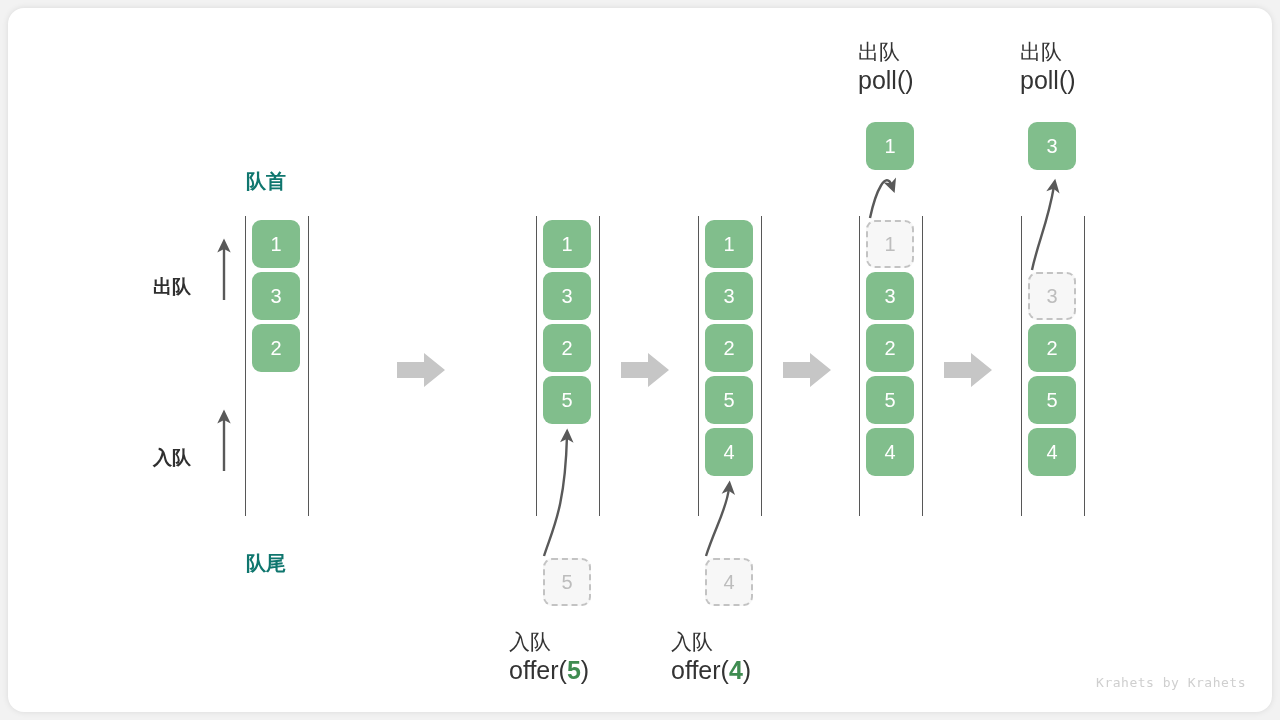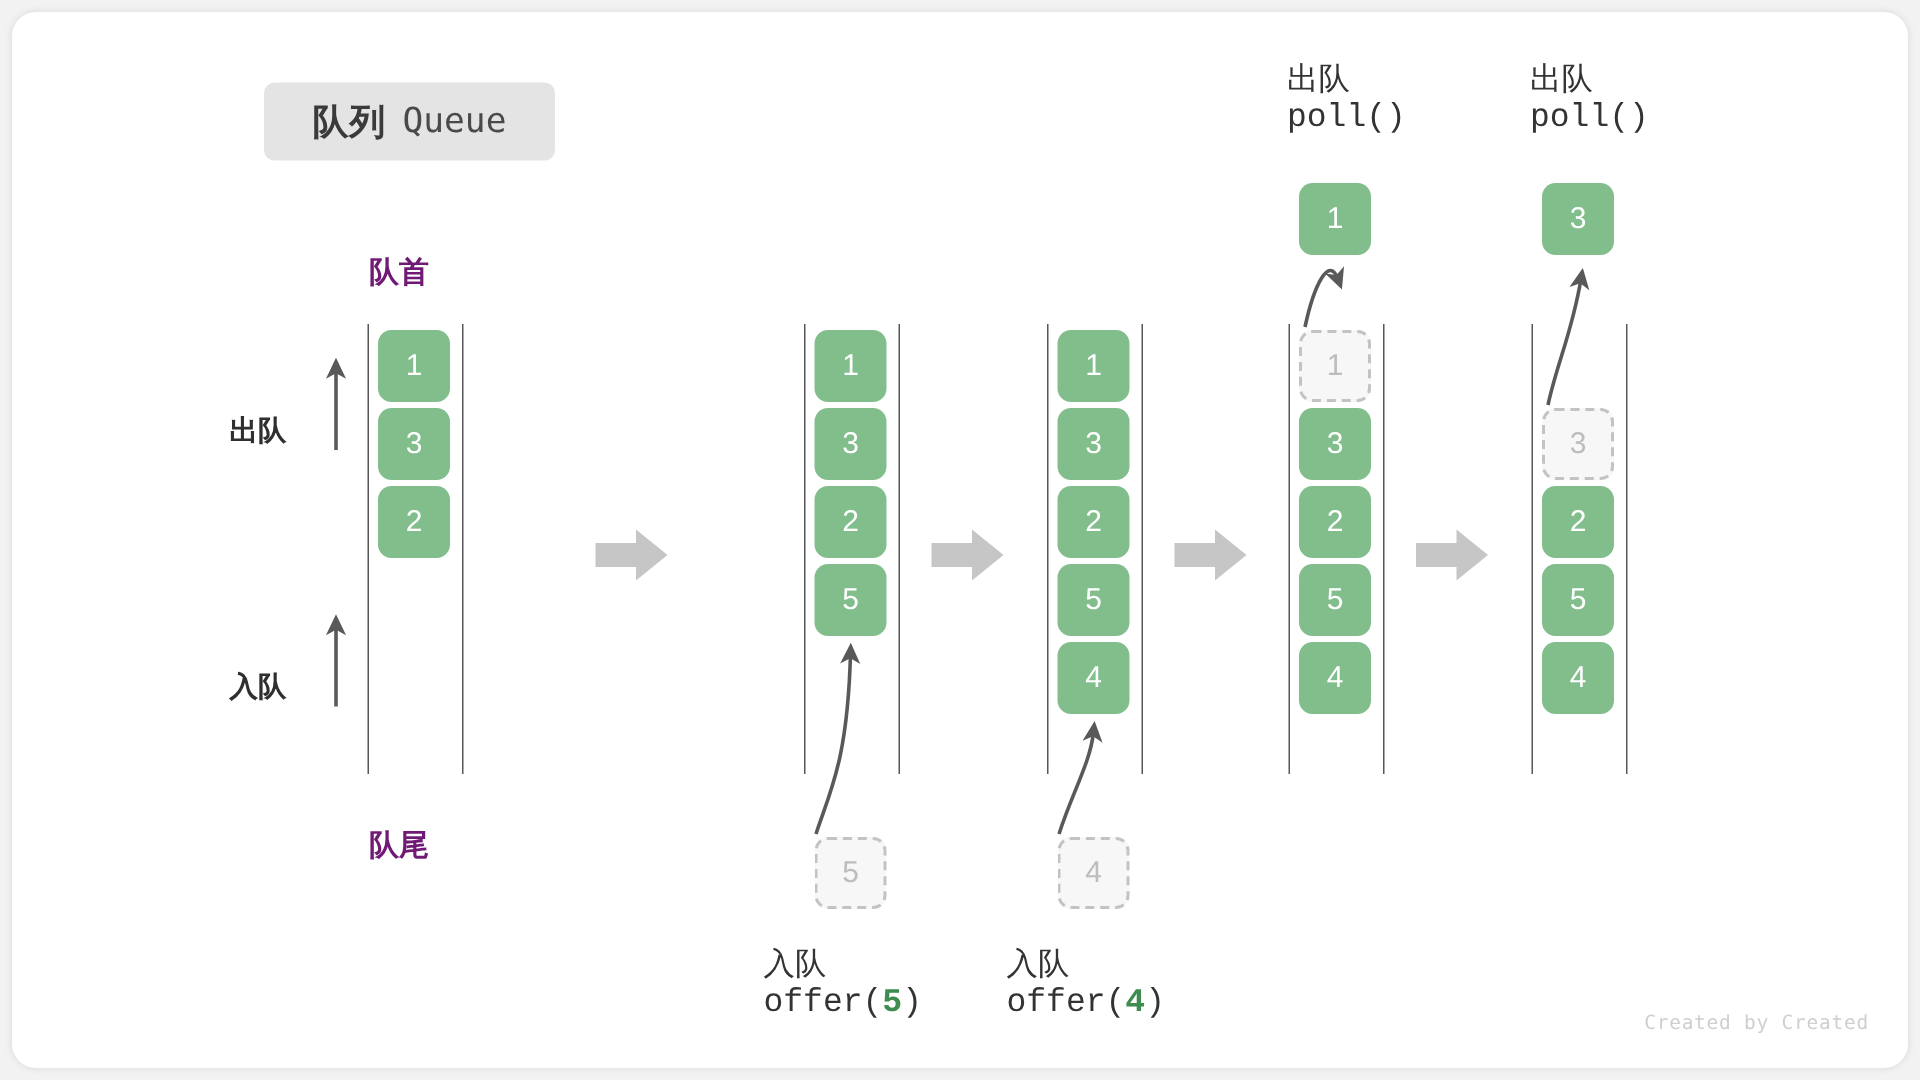--- a/index.html
+++ b/index.html
@@ -55,31 +55,31 @@
     font-size: 23px;
     color: #4a4a4a;
   }
 
   
   .abs { position: absolute; }
 
   .hdr-cn {
     font-size: 20px;
     font-weight: bold;
-    color: #701a75;
+    color: #0f766e;
     white-space: nowrap;
   }
   .op-cn {
     font-size: 21px;
     color: #333333;
     white-space: nowrap;
   }
   .op-code {
-    font-family: Liberation Mono, monospace;
-    font-size: 22px;
+    font-family: Liberation Sans, sans-serif;
+    font-size: 25px;
     color: #333333;
     white-space: nowrap;
   }
   .op-code .num { color: #3f8c51; font-weight: bold; }
 
   .side-label {
     font-size: 19px;
     font-weight: bold;
     color: #2f2f2f;
     white-space: nowrap;
@@ -152,24 +152,20 @@
     letter-spacing: 0.5px;
     white-space: nowrap;
   }
 </style>
 </head>
 <body>
 
 <div id="stage">
   <div id="card">
 
-    <div id="title-badge">
-      <span class="cn">队列</span>
-      <span class="en">Queue</span>
-    </div>
 
     <div class="abs hdr-cn" style="left:238px; top:160px;">队首</div>
     <div class="abs hdr-cn" style="left:238px; top:542px;text-align:center;">队尾</div>
 
     <div class="abs side-label" style="left:145px; top:266px;">出队</div>
     <div class="abs side-label" style="left:145px; top:437px;">入队</div>
 
     <div id="columns-root">
         <div class="col" style="left: 237px;">
           <div class="rail left"></div>
@@ -255,15 +251,15 @@
           </g>
           <g>
             <path d="M 775 354 L 802 354 L 802 345 L 823 362 L 802 379 L 802 370 L 775 370 Z" fill="#c6c6c6"></path>
           </g>
           <g>
             <path d="M 936 354 L 963 354 L 963 345 L 984 362 L 963 379 L 963 370 L 936 370 Z" fill="#c6c6c6"></path>
           </g>
         </g>
     </svg>
 
-    <div id="credit">Created by Created</div>
+    <div id="credit">Krahets by Krahets</div>
   </div>
 </div>
 
 </body></html>

